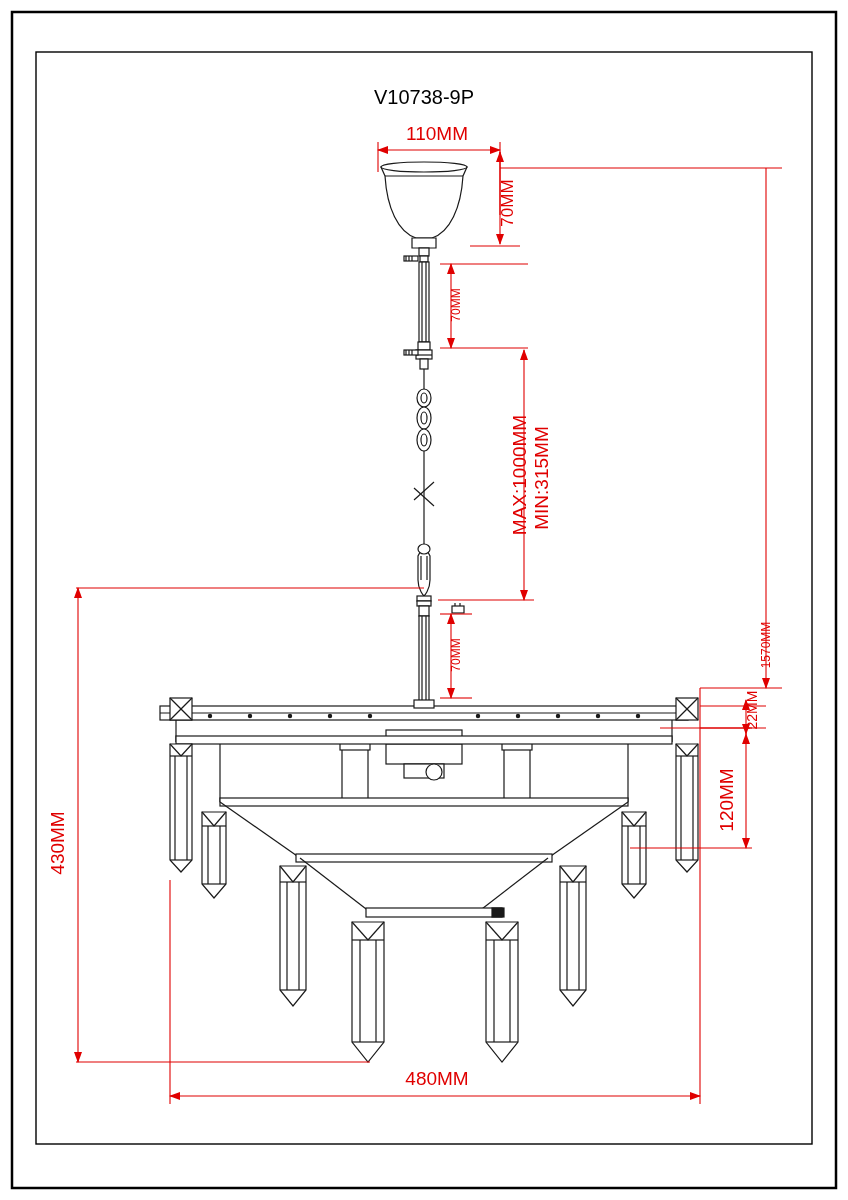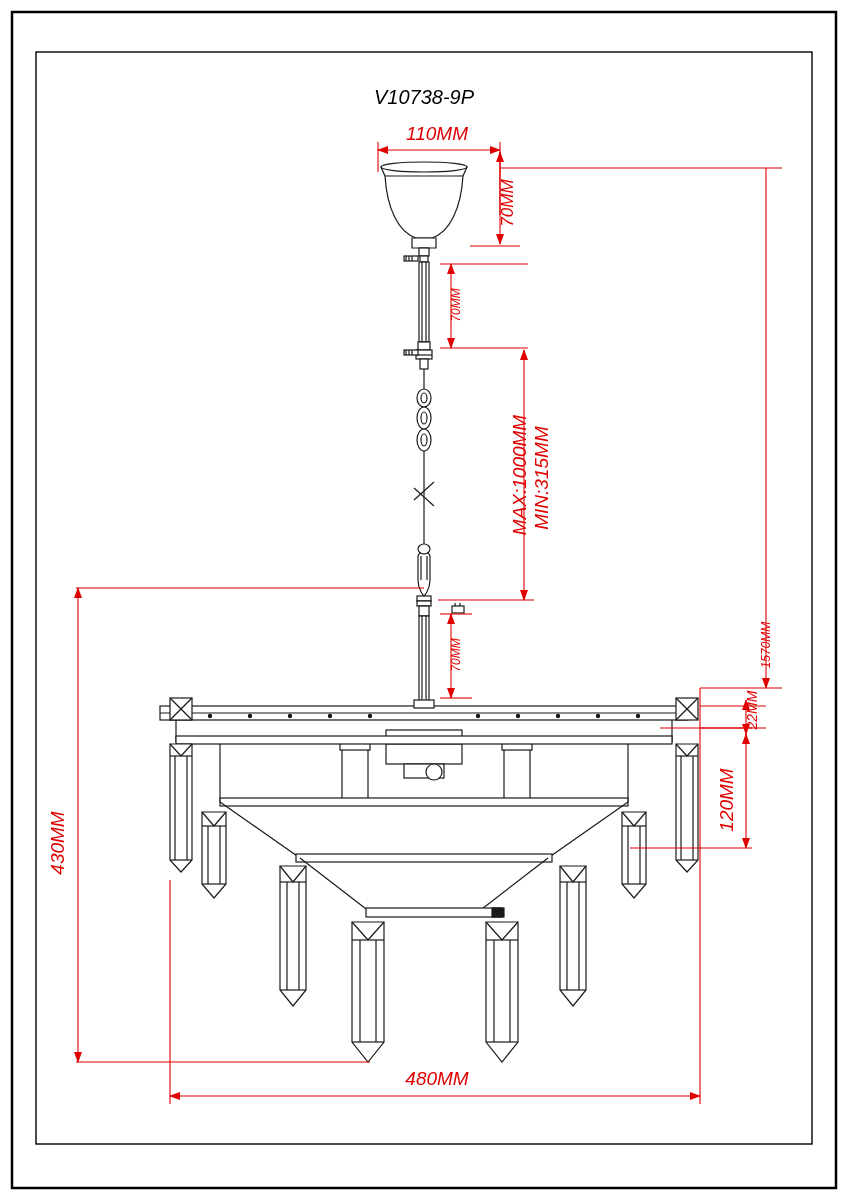--- a/index.html
+++ b/index.html
@@ -12,21 +12,20 @@
     height: 1200px;
     font-family: "Liberation Sans", sans-serif;
     position: relative;
     overflow: hidden;
   }
   #sheet {
     position: absolute;
     left: 0; top: 0;
     width: 848px;
     height: 1045px;
-    font-style: italic;
   }
   svg { display: block; }
   .dimtext {
     font-family: "Liberation Sans", sans-serif;
     fill: #e00000;
   }
   .parttitle {
     font-family: "Liberation Sans", sans-serif;
     fill: #000000;
   }

